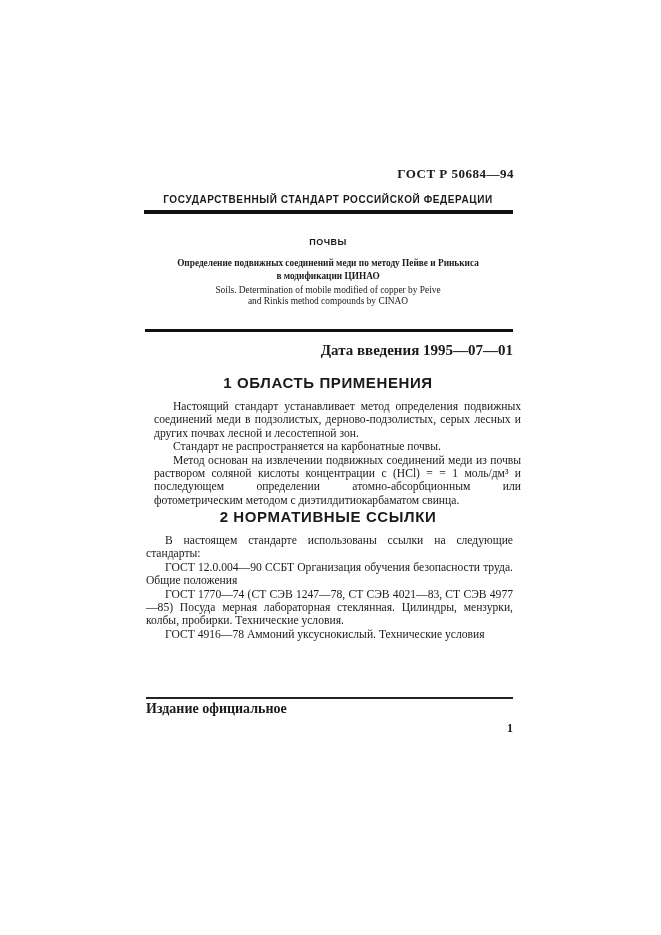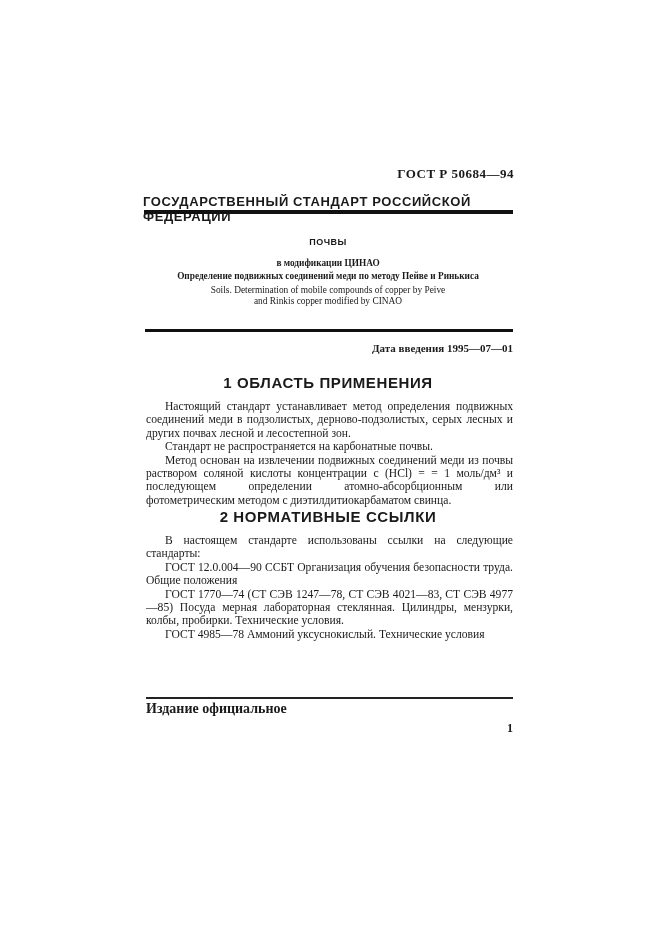--- a/index.html
+++ b/index.html
@@ -22,22 +22,23 @@
       right: 147px;
       font-size: 13px;
       font-weight: bold;
       letter-spacing: 0.5px;
       margin-left: 28px;
     }
     .state-title {
       top: 194px;
       left: 143px;
       width: 370px;
+      text-align: center;
       font-family: "Liberation Sans", "DejaVu Sans", sans-serif;
-      font-size: 13px;
+      font-size: 10px;
       font-weight: bold;
       letter-spacing: 0.6px;
     }
     .rule-thick {
       top: 210px;
       left: 144px;
       width: 369px;
       height: 4px;
       background: #111;
     }
@@ -71,21 +72,21 @@
     .rule-mid {
       top: 329px;
       left: 145px;
       width: 368px;
       height: 3px;
       background: #111;
     }
     .intro-date {
       top: 342px;
       right: 148px;
-      font-size: 11px;
+      font-size: 15px;
       font-weight: bold;
       text-align: center;
     }
     .section-heading {
       left: 143px;
       width: 370px;
       text-align: center;
       font-family: "Liberation Sans", "DejaVu Sans", sans-serif;
       font-size: 15px;
       font-weight: bold;
@@ -124,41 +125,41 @@
   </style>
 </head>
 <body>
 
 <div class="abs gost-code">ГОСТ Р 50684—94</div>
 <div class="abs state-title">ГОСУДАРСТВЕННЫЙ СТАНДАРТ РОССИЙСКОЙ ФЕДЕРАЦИИ</div>
 <div class="abs rule-thick"></div>
 
 <div class="abs soil-title">ПОЧВЫ</div>
 <div class="abs ru-subtitle">
+  <div>Определение подвижных соединений меди по методу Пейве и Ринькиса</div>
   <div>в модификации ЦИНАО</div>
-  <div>Определение подвижных соединений меди по методу Пейве и Ринькиса</div>
 </div>
 <div class="abs en-subtitle">
-  <div>Soils. Determination of mobile compounds of copper by Peive</div>
-  <div>and Rinkis copper modified by CINAO</div>
+  <div>Soils. Determination of mobile modified of copper by Peive</div>
+  <div>and Rinkis method compounds by CINAO</div>
 </div>
 <div class="abs rule-mid"></div>
 
 <div class="abs intro-date">Дата введения 1995—07—01</div>
 
 <div class="abs section-heading" style="top:374px;">1 ОБЛАСТЬ ПРИМЕНЕНИЯ</div>
-<div class="abs body-block" style="top:400px;">
+<div class="abs body-block" style="top:400px;margin-left:8px;">
   <p>Настоящий стандарт устанавливает метод определения подвижных соединений меди в подзолистых, дерново-подзолистых, серых лесных и других почвах лесной и лесостепной зон.</p>
   <p>Стандарт не распространяется на карбонатные почвы.</p>
   <p>Метод основан на извлечении подвижных соединений меди из почвы раствором соляной кислоты концентрации c (HCl) = = 1 моль/дм³ и последующем определении атомно-абсорбционным или фотометрическим методом с диэтилдитиокарбаматом свинца.</p>
 </div>
 
 <div class="abs section-heading" style="top:508px;">2 НОРМАТИВНЫЕ ССЫЛКИ</div>
 <div class="abs body-block" style="top:534px;">
   <p>В настоящем стандарте использованы ссылки на следующие стандарты:</p>
   <p>ГОСТ 12.0.004—90 ССБТ Организация обучения безопасности труда. Общие положения</p>
   <p>ГОСТ 1770—74 (СТ СЭВ 1247—78, СТ СЭВ 4021—83, СТ СЭВ 4977—85) Посуда мерная лабораторная стеклянная. Цилиндры, мензурки, колбы, пробирки. Технические условия.</p>
-  <p>ГОСТ 4985—78 Аммоний уксуснокислый. Технические условия</p>
+  <p>ГОСТ 4916—78 Аммоний уксуснокислый. Технические условия</p>
 </div>
 
 <div class="abs rule-bottom"></div>
 <div class="abs edition">Издание официальное</div>
 <div class="abs page-number">1</div>
 
 </body></html>

